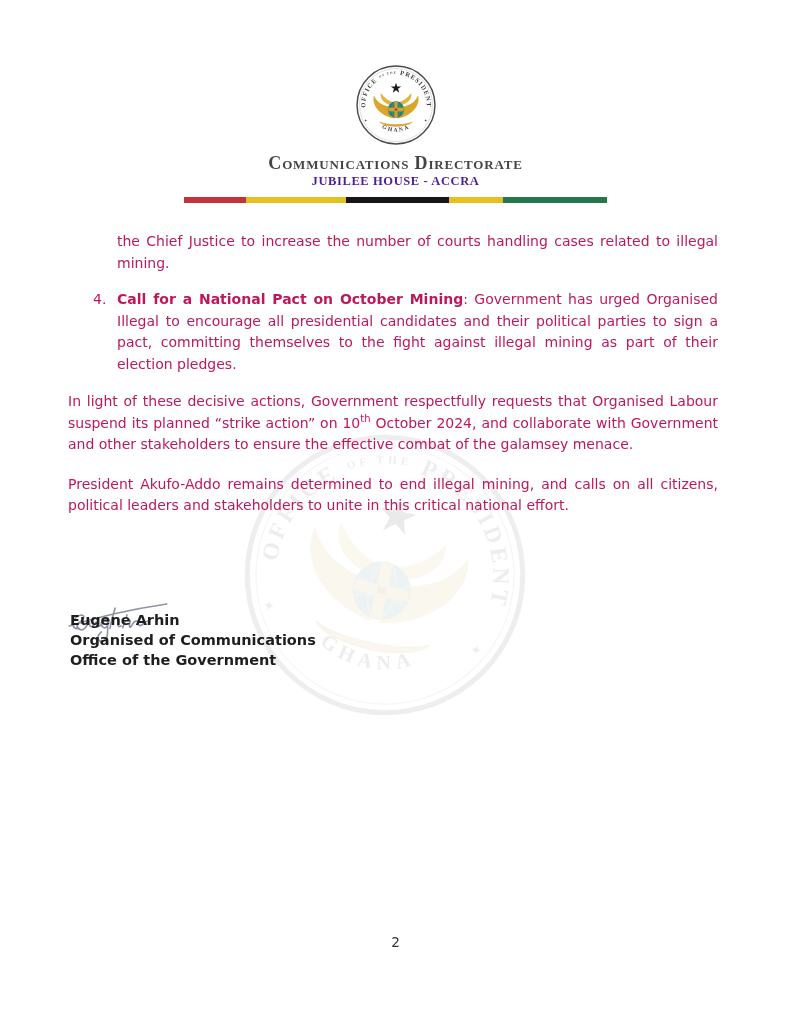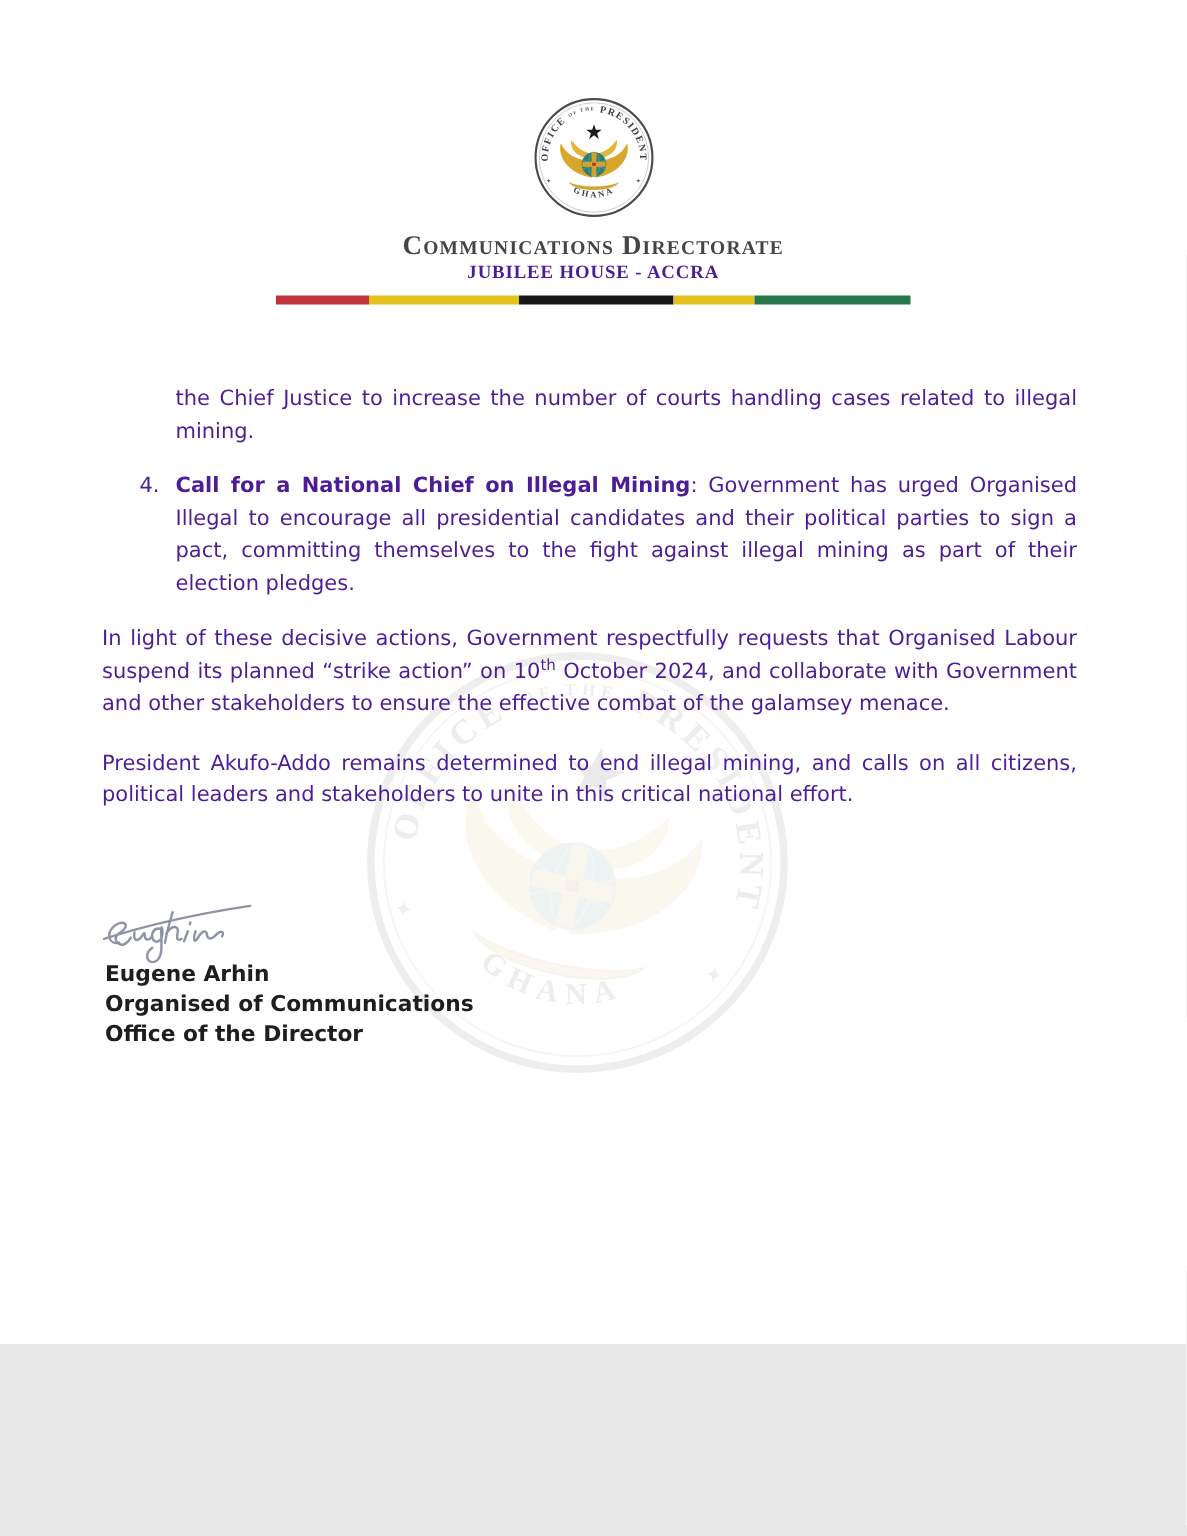--- a/index.html
+++ b/index.html
@@ -1,18 +1,18 @@
 <!DOCTYPE html>
 <html><head>
 <meta charset="utf-8">
 <style>
   html,body{margin:0;padding:0;background:#e8e8e8;}
   .page{
     position:relative;
-    width:791px;height:896px;
+    width:791px;height:1024px;
     margin:0 auto;
     background:#ffffff;
     overflow:hidden;
     font-family:"DejaVu Sans", sans-serif;
   }
   
   .header{position:absolute;top:64px;left:0;width:100%;text-align:center;z-index:2;}
   .crest{width:82px;height:82px;display:inline-block;}
   .header-title{
     margin:4px 0 0 0;
@@ -32,36 +32,36 @@
   }
   .flag-bar span{display:block;height:100%;}
   
   .watermark{
     position:absolute;left:240px;top:430px;width:290px;height:290px;
     opacity:0.085;transform:rotate(12deg);z-index:0;pointer-events:none;
     filter:grayscale(25%);
   }
   
   .content{
-    position:absolute;top:256px;left:68px;width:650px;z-index:1;
-    font-size:14px;line-height:21.5px;color:#4c1d95;
+    position:absolute;top:231px;left:68px;width:650px;z-index:1;
+    font-size:14px;line-height:21.5px;color:#be185d;
     text-align:justify;
   }
   .content p{margin:0;}
   .para-indent{padding-left:49px;}
   .para-cont{margin-bottom:15px !important;}
   .list-item{position:relative;padding-left:49px;margin-bottom:16px !important;}
   .list-marker{position:absolute;left:25px;top:0;}
   .para-2{margin-bottom:18px !important;}
   .bold{font-weight:700;}
   sup{font-size:10px;line-height:0;vertical-align:super;}
   
   .signature-img{position:absolute;top:594px;left:66px;width:110px;height:52px;z-index:1;}
   .sign-block{
-    position:absolute;top:640px;left:70px;z-index:1;
+    position:absolute;top:610px;left:70px;z-index:1;
     font-size:14.5px;line-height:20px;font-weight:700;color:#1e1e1e;
   }
   .sign-block div{white-space:nowrap;}
   
   .page-number{
     position:absolute;top:934px;left:0;width:100%;text-align:center;
     font-size:13.5px;color:#333;z-index:1;
   }
   .defs-holder{position:absolute;width:0;height:0;overflow:hidden;}
   .ring-text{font-family:"Liberation Serif", serif;font-weight:700;fill:#3e3e3e;}
@@ -118,21 +118,21 @@
       <span style="background: rgb(22, 22, 22); width: 24.2%;"></span>
       <span style="background: rgb(228, 193, 29); width: 12.8%;"></span>
       <span style="background: rgb(38, 120, 74); width: 24.6%;"></span>
     </div>
 
   <div class="content">
     <p class="para-indent para-cont">the Chief Justice to increase the number of courts handling cases related to illegal mining.</p>
 
     <p class="list-item">
       <span class="list-marker">4.</span>
-      <span class="bold">Call for a National Chief on Illegal Mining</span><span>: Government has urged Organised Illegal to encourage all presidential candidates and their political parties to sign a pact, committing themselves to the fight against illegal mining as part of their election pledges.</span>
+      <span class="bold">Call for a National Pact on October Mining</span><span>: Government has urged Organised Illegal to encourage all presidential candidates and their political parties to sign a pact, committing themselves to the fight against illegal mining as part of their election pledges.</span>
     </p>
 
     <p class="para-2">
       <span>In light of these decisive actions, Government respectfully requests that Organised Labour suspend its planned “strike action” on 10</span><sup>th</sup><span> October 2024, and collaborate with Government and other stakeholders to ensure the effective combat of the galamsey menace.</span>
     </p>
 
     <p>President Akufo-Addo remains determined to end illegal mining, and calls on all citizens, political leaders and stakeholders to unite in this critical national effort.</p>
   </div>
 
   <svg class="signature-img" viewBox="0 0 130 60">
@@ -143,18 +143,18 @@
       <path d="M58,16 C55,26 53,34 52,40 M53,33 C57,26 63,26 62,32 C61,36 61,39 65,37"></path>
       <path d="M70,31 L67,39 M72,24 L71.6,25.5"></path>
       <path d="M76,31 C74,38 75,41 78,36 C80,32 84,29 85,33 C85,36 87,39 92,34 C96,30 99,31 97,35"></path>
       <path d="M4,37 C32,28 72,18 119,11"></path>
     </g>
   </svg>
 
   <div class="sign-block">
     <div>Eugene Arhin</div>
     <div>Organised of Communications</div>
-    <div>Office of the Director</div>
+    <div>Office of the Government</div>
   </div>
 
   <div class="page-number">2</div>
 
 </div>
 
 </body></html>

